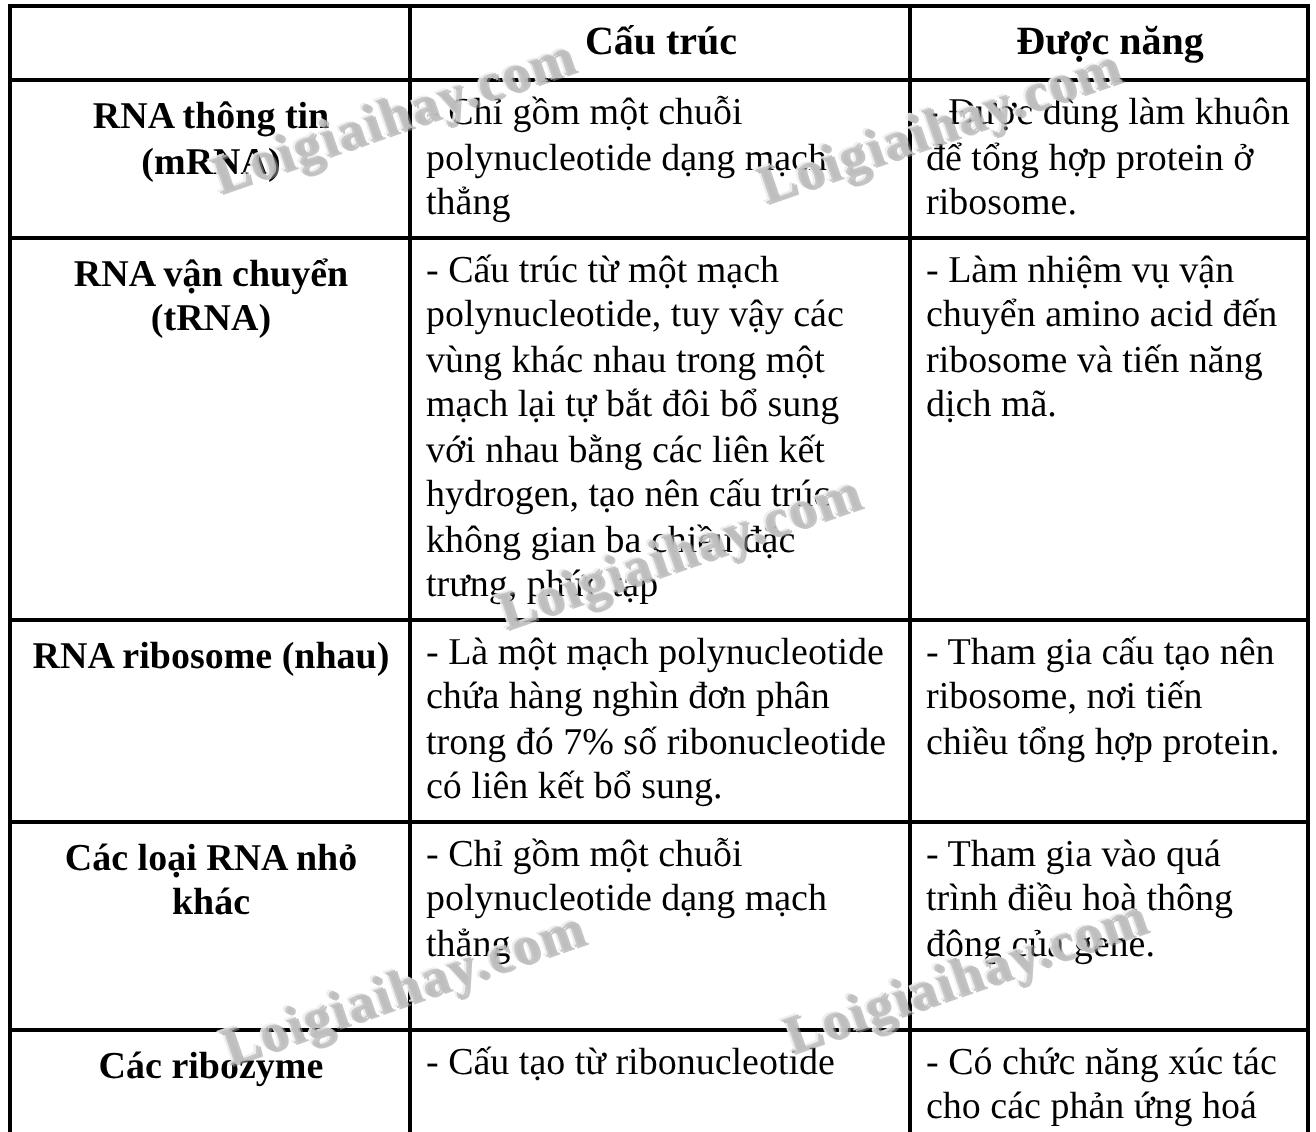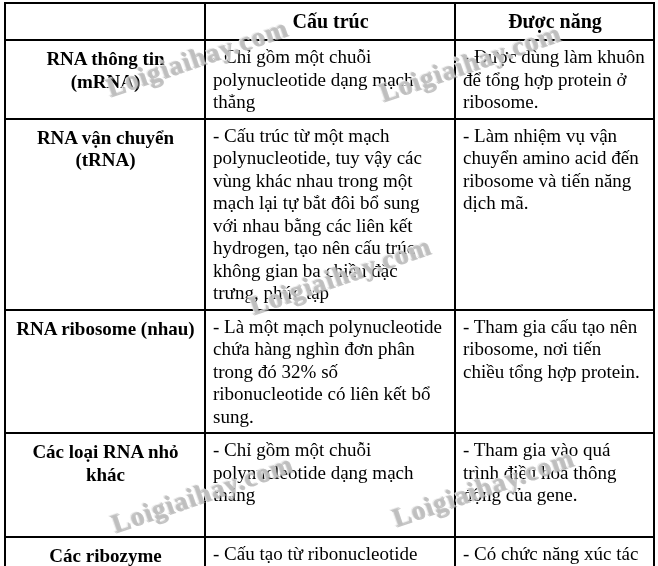--- a/index.html
+++ b/index.html
@@ -100,21 +100,21 @@
       <td>- Chỉ gồm một chuỗi polynucleotide dạng mạch thẳng</td>
       <td>- Được dùng làm khuôn để tổng hợp protein ở ribosome.</td>
     </tr>
     <tr class="r1">
       <td class="type-cell">RNA vận chuyển (tRNA)</td>
       <td>- Cấu trúc từ một mạch polynucleotide, tuy vậy các vùng khác nhau trong một mạch lại tự bắt đôi bổ sung với nhau bằng các liên kết hydrogen, tạo nên cấu trúc không gian ba chiều đặc trưng, phức tạp</td>
       <td>- Làm nhiệm vụ vận chuyển amino acid đến ribosome và tiến năng dịch mã.</td>
     </tr>
     <tr class="r2">
       <td class="type-cell">RNA ribosome (nhau)</td>
-      <td>- Là một mạch polynucleotide chứa hàng nghìn đơn phân trong đó 32% số ribonucleotide có liên kết bổ sung.</td>
+      <td>- Là một mạch polynucleotide chứa hàng nghìn đơn phân trong đó 7% số ribonucleotide có liên kết bổ sung.</td>
       <td>- Tham gia cấu tạo nên ribosome, nơi tiến chiều tổng hợp protein.</td>
     </tr>
     <tr class="r3">
       <td class="type-cell">Các loại RNA nhỏ khác</td>
       <td>- Chỉ gồm một chuỗi polynucleotide dạng mạch thẳng</td>
       <td>- Tham gia vào quá trình điều hoà thông động của gene.</td>
     </tr>
     <tr class="r4">
       <td class="type-cell">Các ribozyme</td>
       <td>- Cấu tạo từ ribonucleotide</td>

